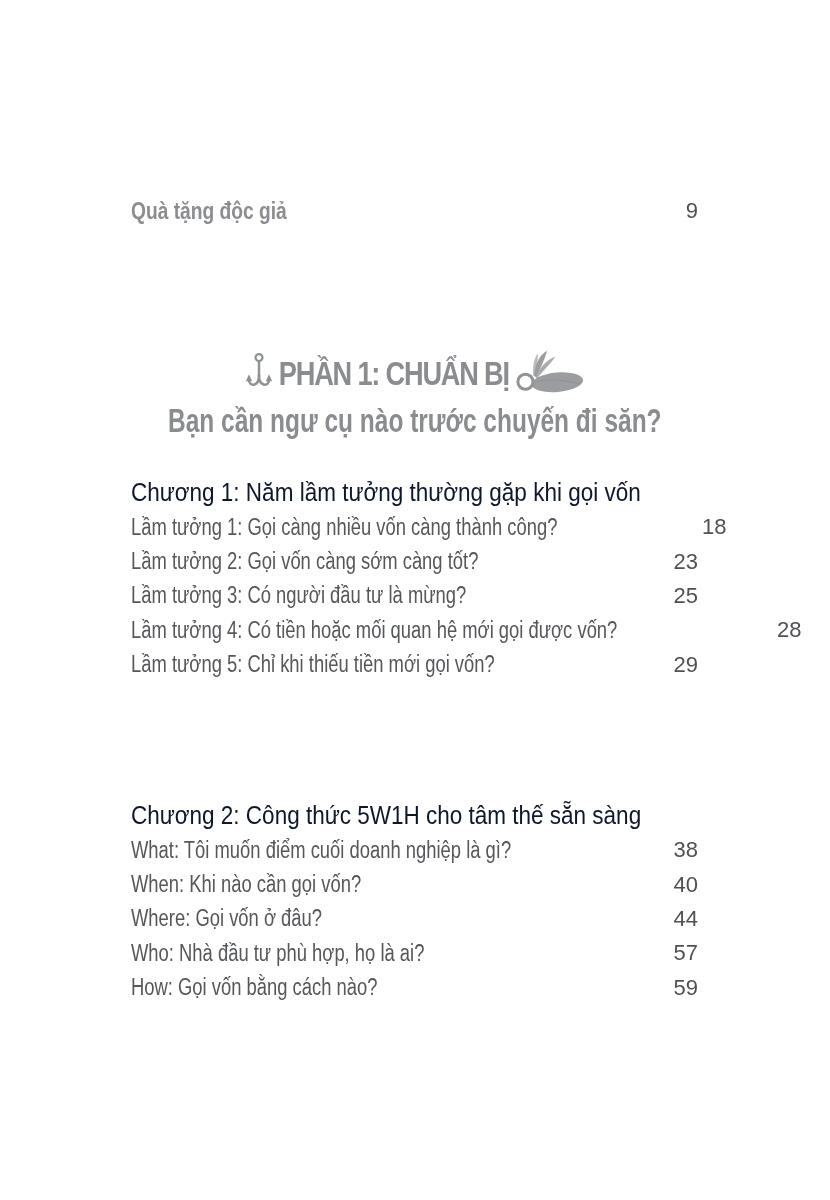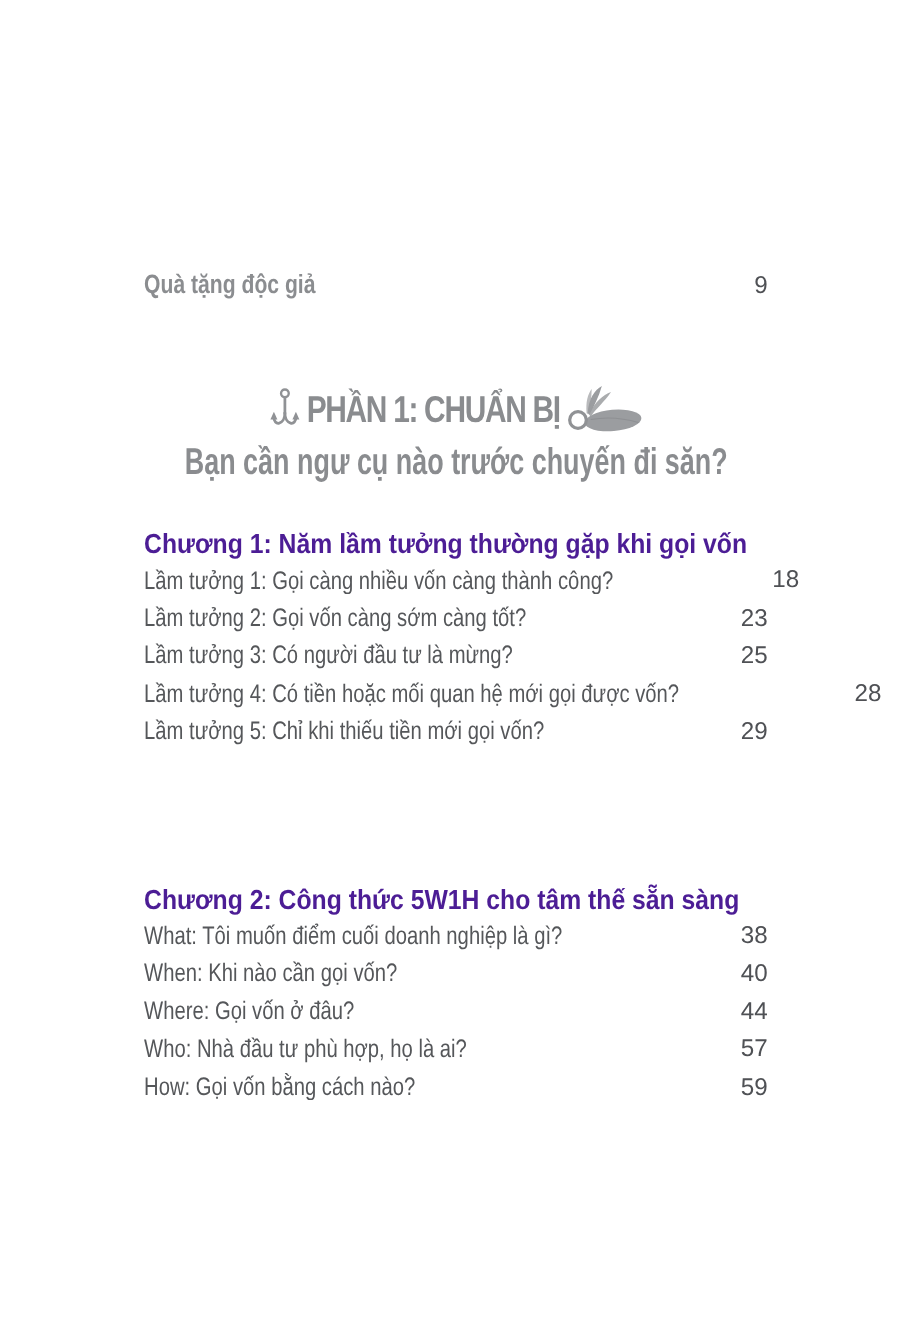--- a/index.html
+++ b/index.html
@@ -4,21 +4,21 @@
 <style>
   html,body{margin:0;padding:0;background:#fff;}
   .page{
     position:relative;width:830px;height:1200px;background:#fff;
     font-family:"Liberation Sans",sans-serif;overflow:hidden;
   }
   .col{position:absolute;left:131px;width:567px;}
 
   
   .row{display:flex;justify-content:space-between;align-items:center;}
-  .front{top:191px;margin-top:48px;}
+  .front{top:191px;}
   .front .row{height:39px;}
 
   .front-title{
     font-size:24px;font-weight:bold;color:#8b8d90;
     display:inline-block;transform:scaleX(0.8);transform-origin:0 50%;white-space:nowrap;
   }
   .pageno{font-size:22px;color:#4f5155;}
 
   
   .part-header{top:348px;}
@@ -32,22 +32,22 @@
   .subtitle{height:44px;display:flex;align-items:center;justify-content:center;}
   .subtitle span{
     font-size:34px;font-weight:bold;color:#8a8c8f;
     display:inline-block;transform:scaleX(0.72);transform-origin:50% 50%;white-space:nowrap;
   }
 
   
   .chapter-1{top:474px;}
   .chapter-2{top:797px;}
   .ch-title{
-    margin:0;height:36px;display:flex;align-items:flex-end;
-    font-size:25px;font-weight:bold;color:#4c1d95;
+    margin:0;height:36px;display:flex;align-items:center;
+    font-size:25px;font-weight:normal;color:#0f172a;
   }
   .ch-title span{
     display:inline-block;transform:scaleX(0.9);transform-origin:0 50%;white-space:nowrap;
   }
   .toc .row{height:34.4px;gap:38px;}
   .item-label{
     font-size:23px;color:#55575a;
     display:inline-block;transform:scaleX(0.8);transform-origin:0 50%;white-space:nowrap;
   }
 </style>

